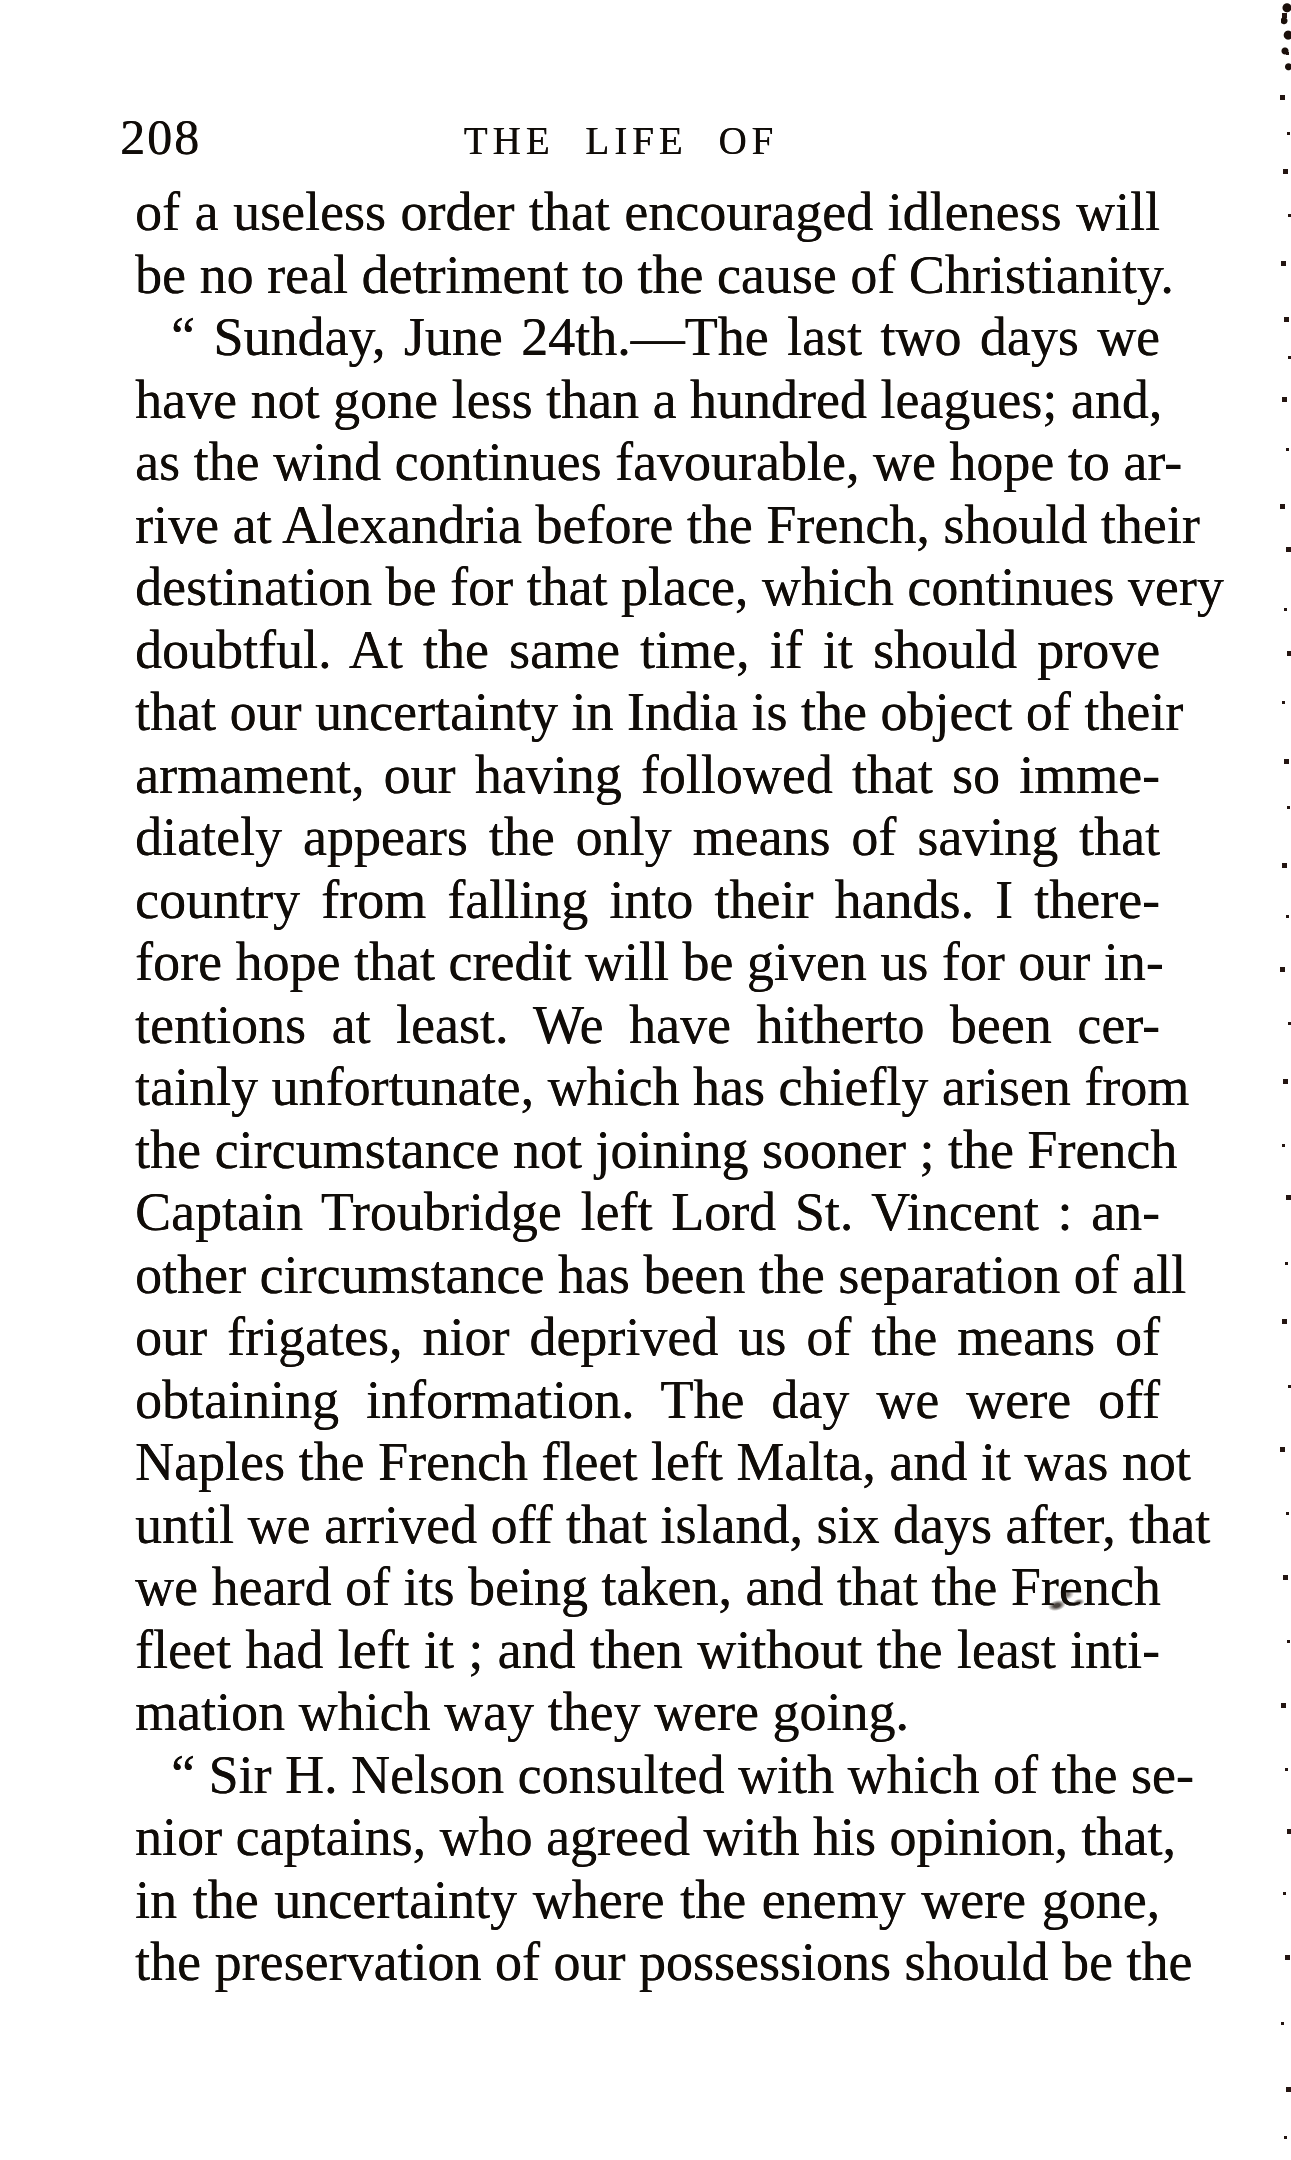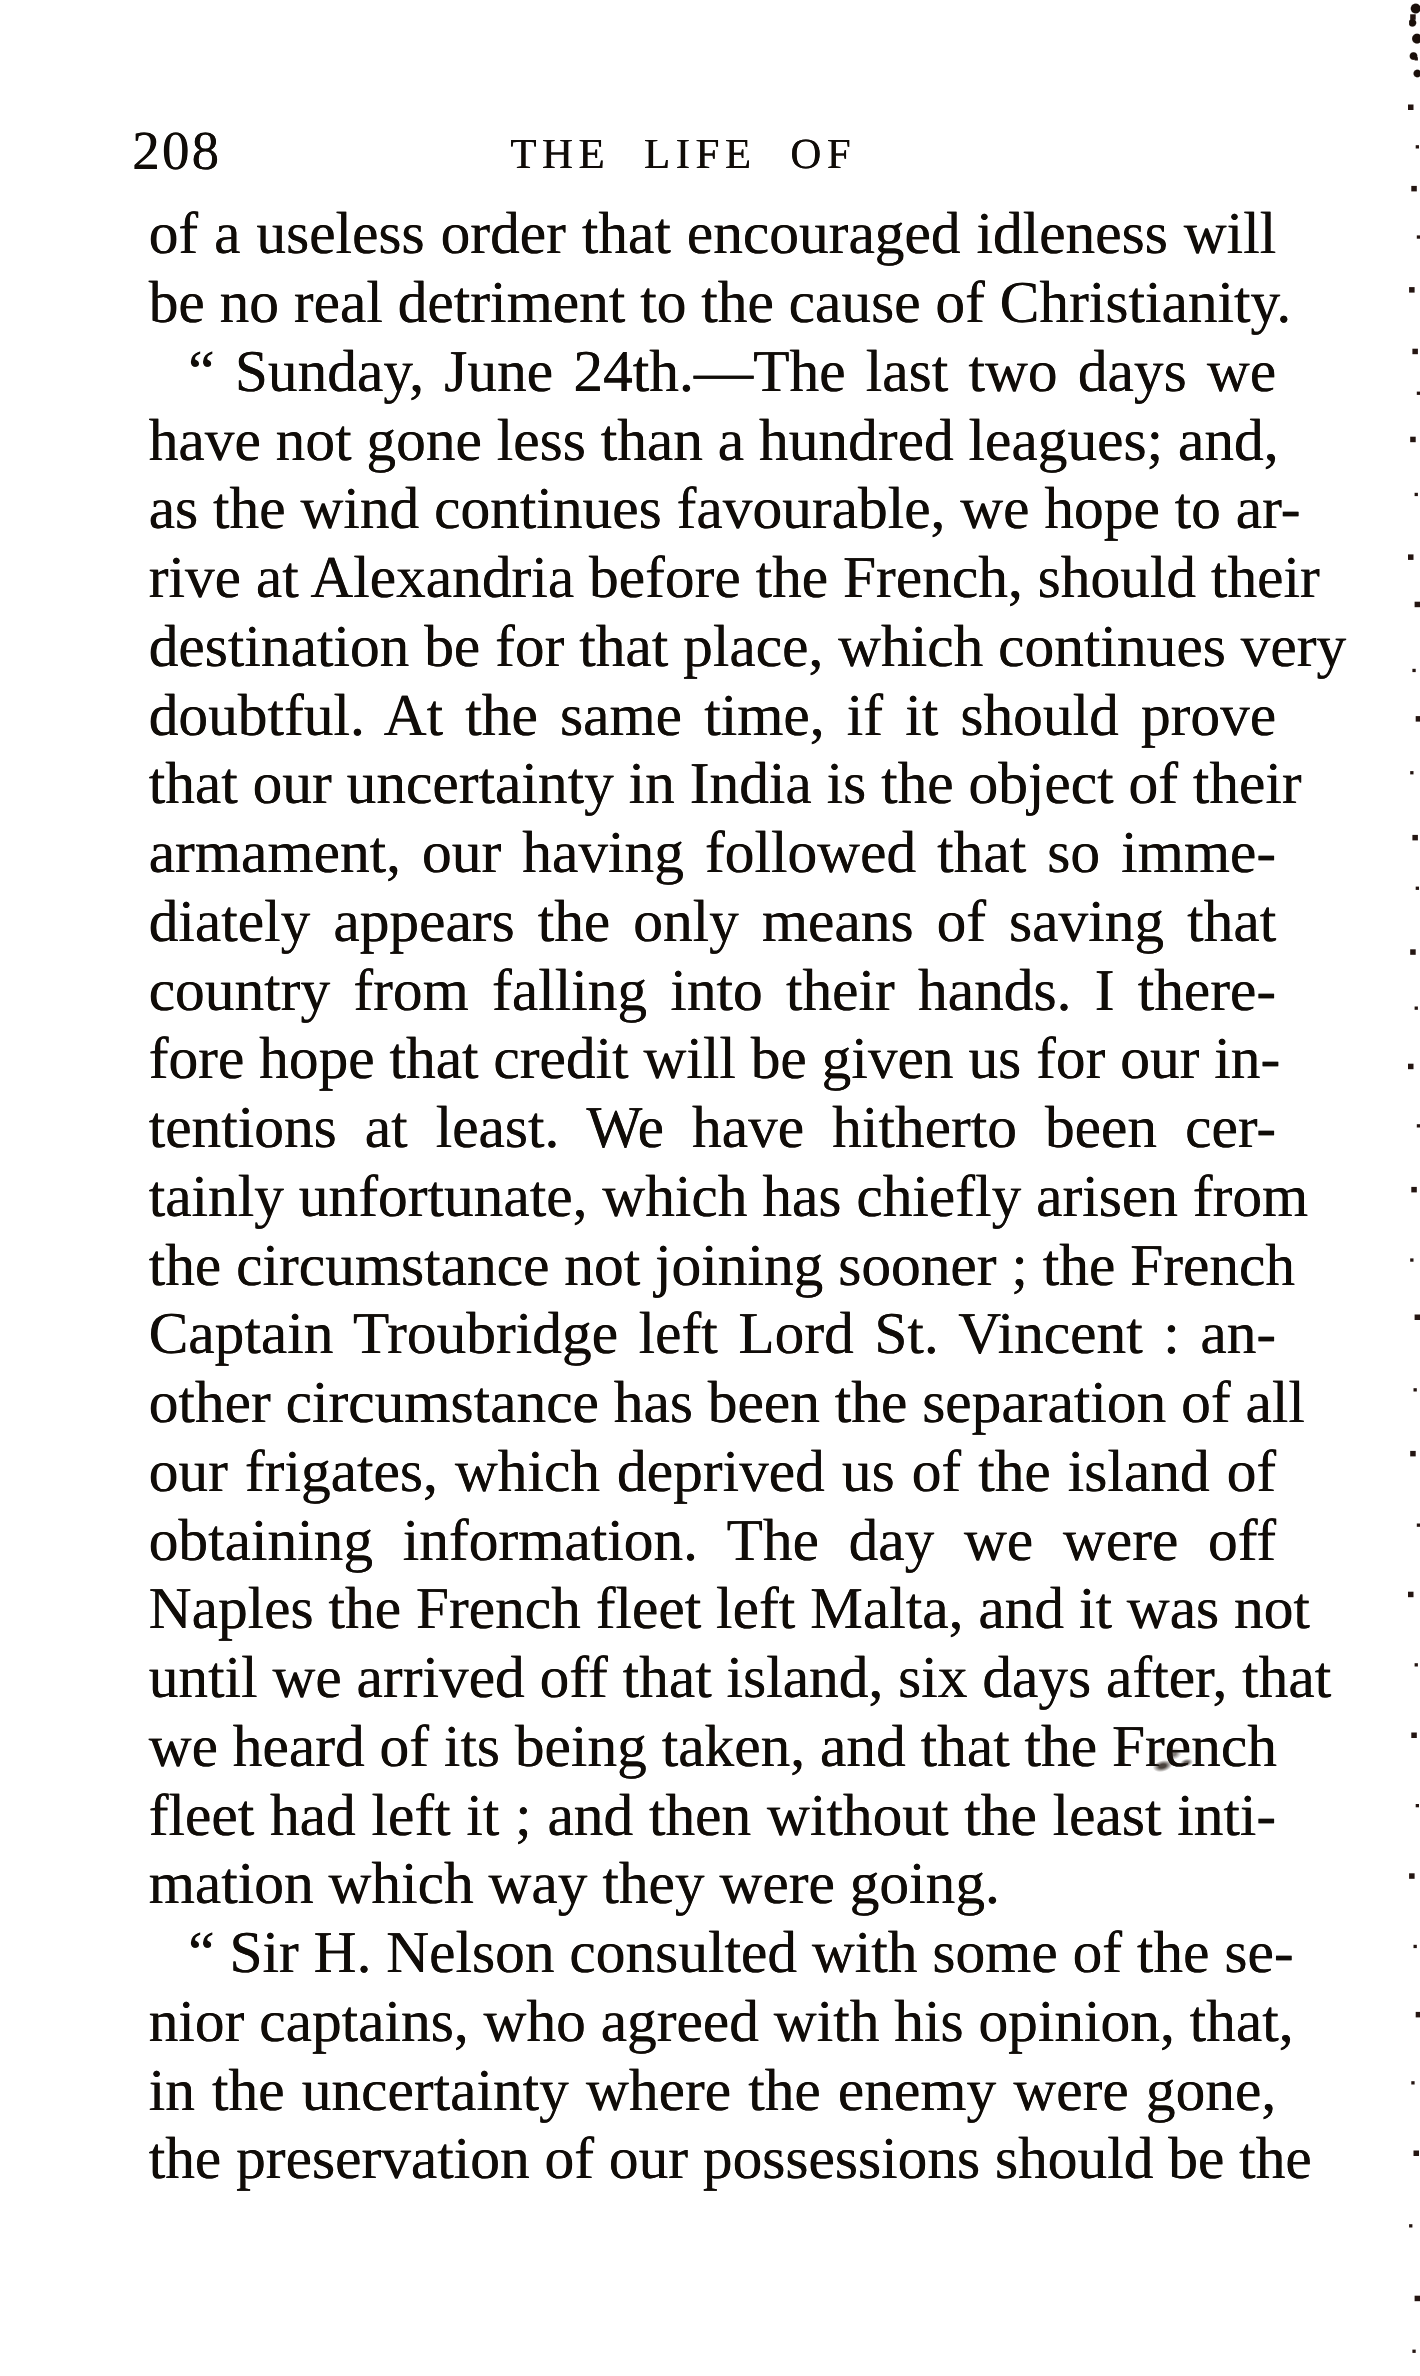--- a/index.html
+++ b/index.html
@@ -122,28 +122,28 @@
       <div class="line">that our uncertainty in India is the object of their</div>
       <div class="line">armament, our having followed that so imme-</div>
       <div class="line">diately appears the only means of saving that</div>
       <div class="line">country from falling into their hands. I there-</div>
       <div class="line">fore hope that credit will be given us for our in-</div>
       <div class="line">tentions at least. We have hitherto been cer-</div>
       <div class="line">tainly unfortunate, which has chiefly arisen from</div>
       <div class="line">the circumstance not joining sooner ; the French</div>
       <div class="line">Captain Troubridge left Lord St. Vincent : an-</div>
       <div class="line">other circumstance has been the separation of all</div>
-      <div class="line">our frigates, which deprived us of the island of</div>
+      <div class="line">our frigates, nior deprived us of the means of</div>
       <div class="line">obtaining information. The day we were off</div>
       <div class="line">Naples the French fleet left Malta, and it was not</div>
       <div class="line">until we arrived off that island, six days after, that</div>
       <div class="line">we heard of its being taken, and that the French</div>
       <div class="line">fleet had left it ; and then without the least inti-</div>
       <div class="line no-justify">mation which way they were going.</div>
-      <div class="line indent">“ Sir H. Nelson consulted with some of the se-</div>
+      <div class="line indent">“ Sir H. Nelson consulted with which of the se-</div>
       <div class="line">nior captains, who agreed with his opinion, that,</div>
       <div class="line">in the uncertainty where the enemy were gone,</div>
       <div class="line">the preservation of our possessions should be the</div>
     </div>
 
   <div class="edge-noise"></div>
   <div class="corner-noise"></div>
   <div class="ink-smudge"></div>
 
 </div>

